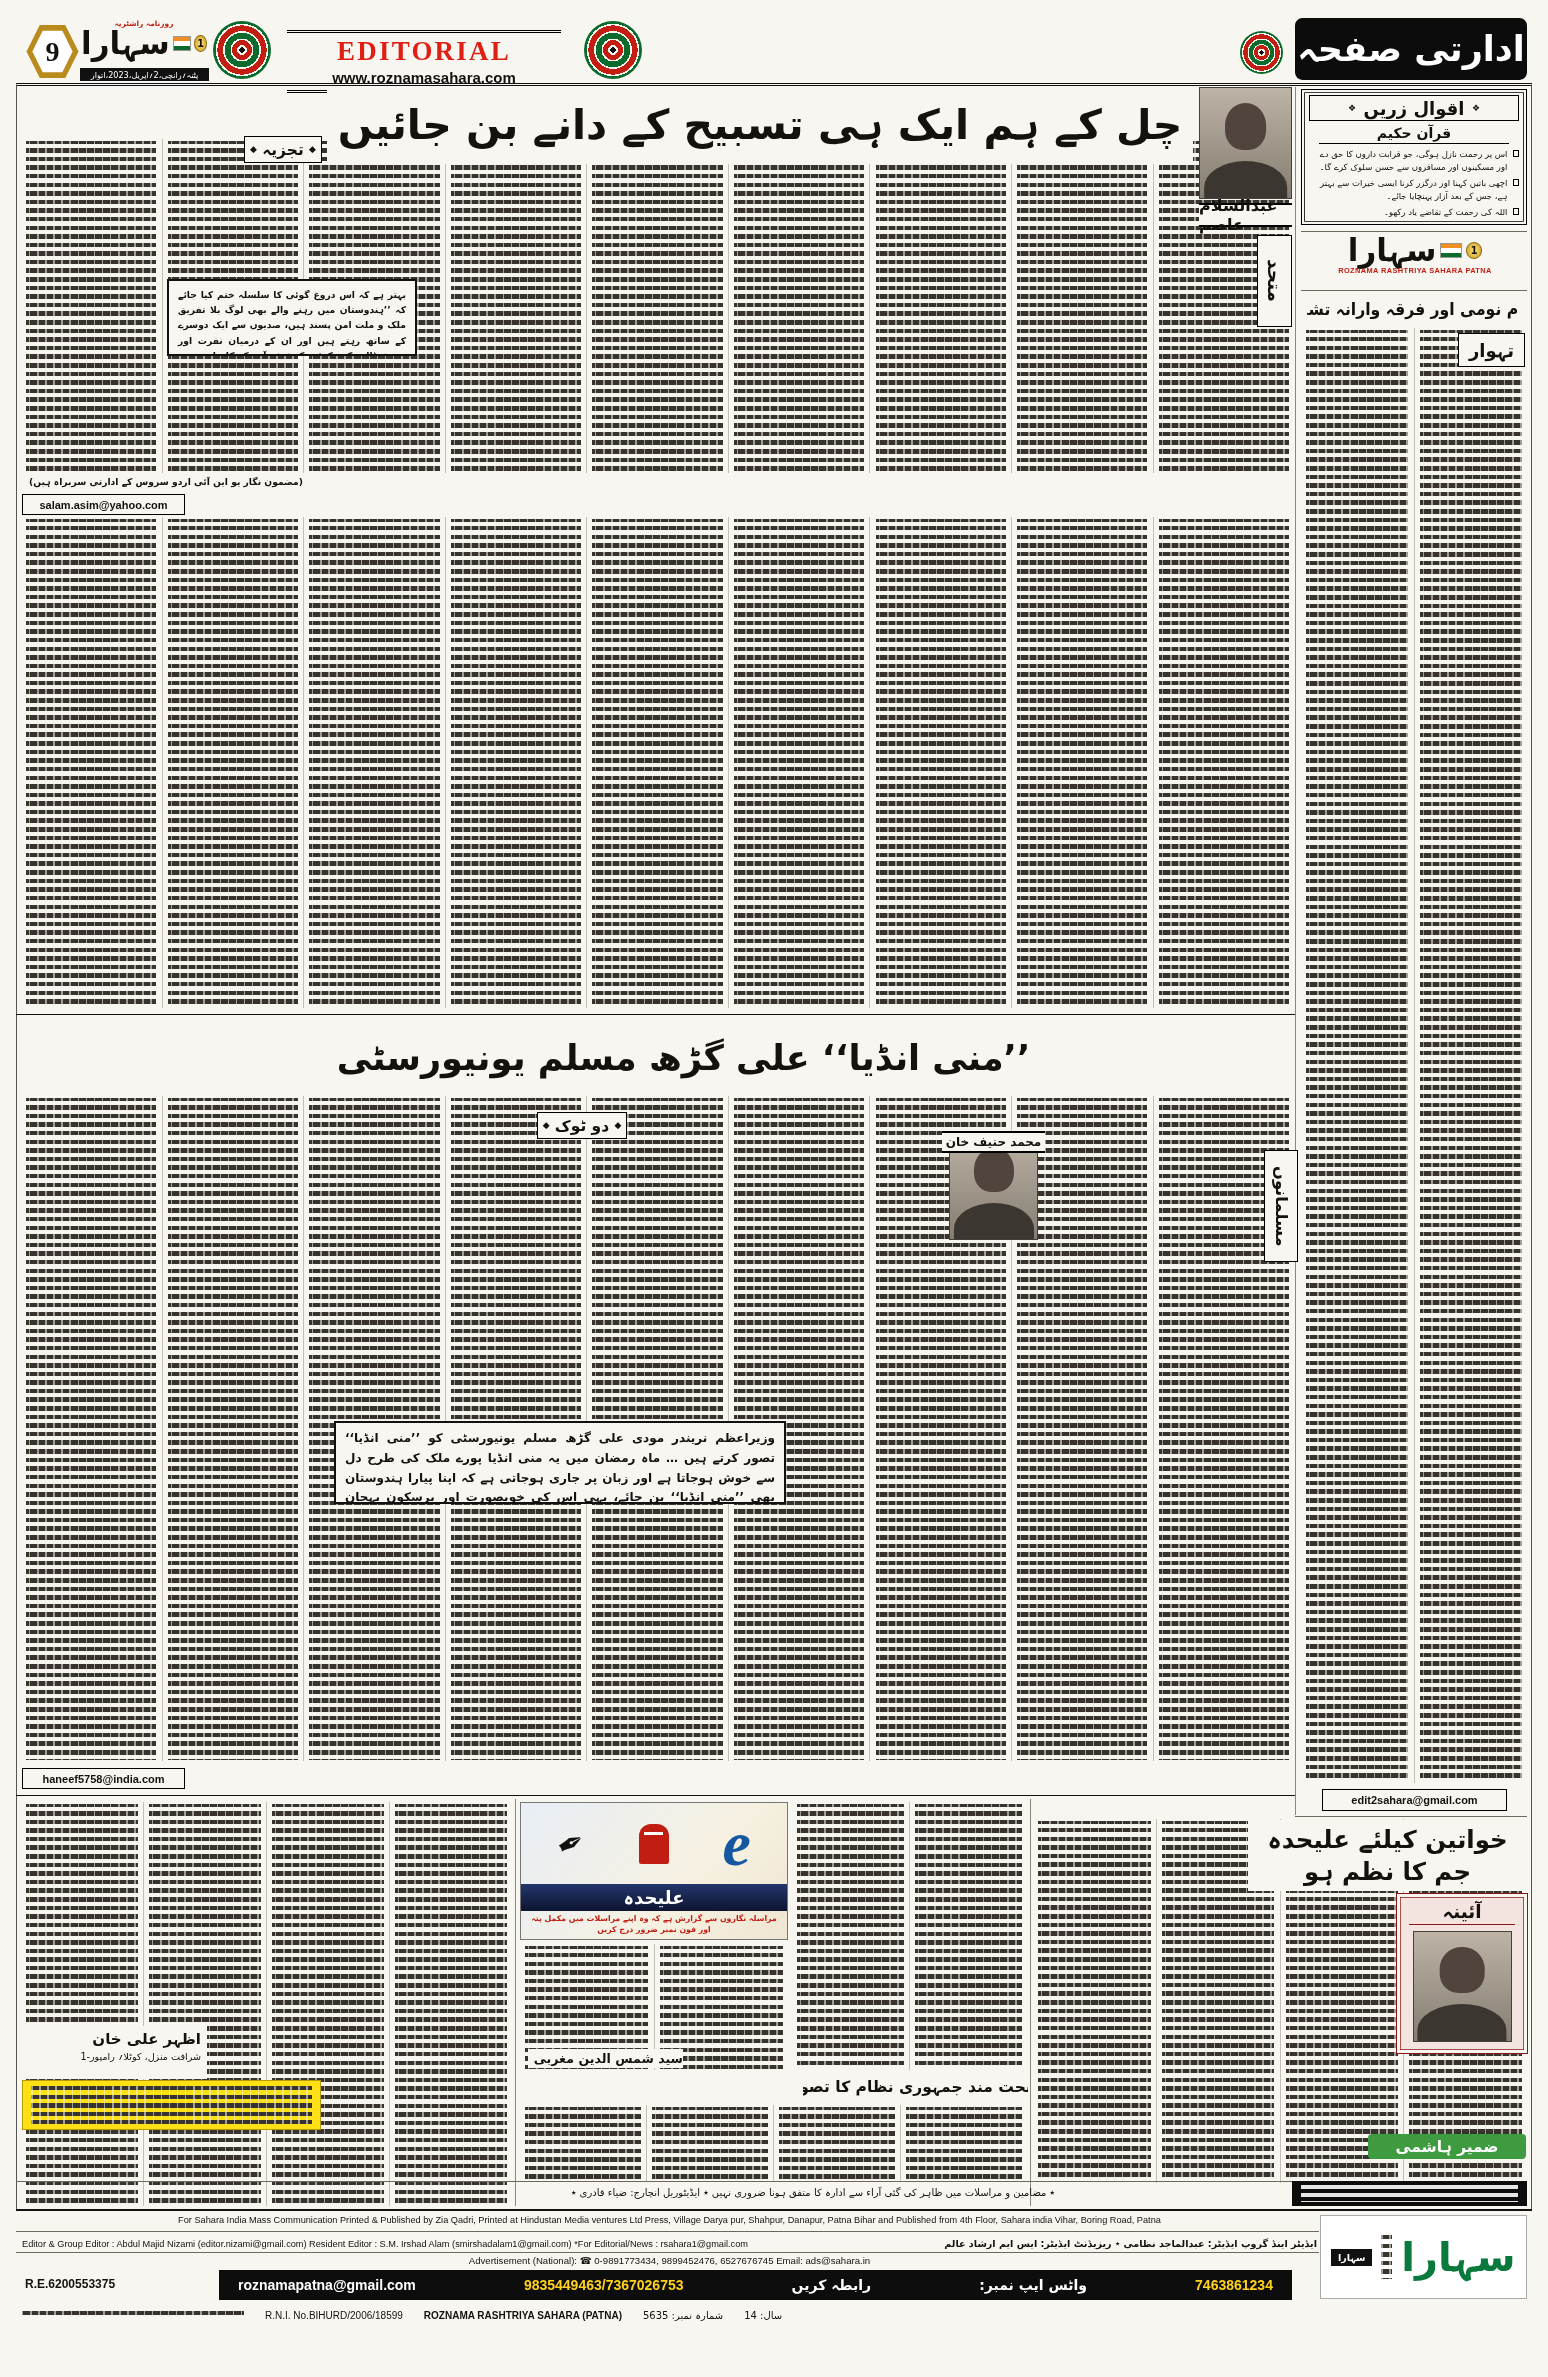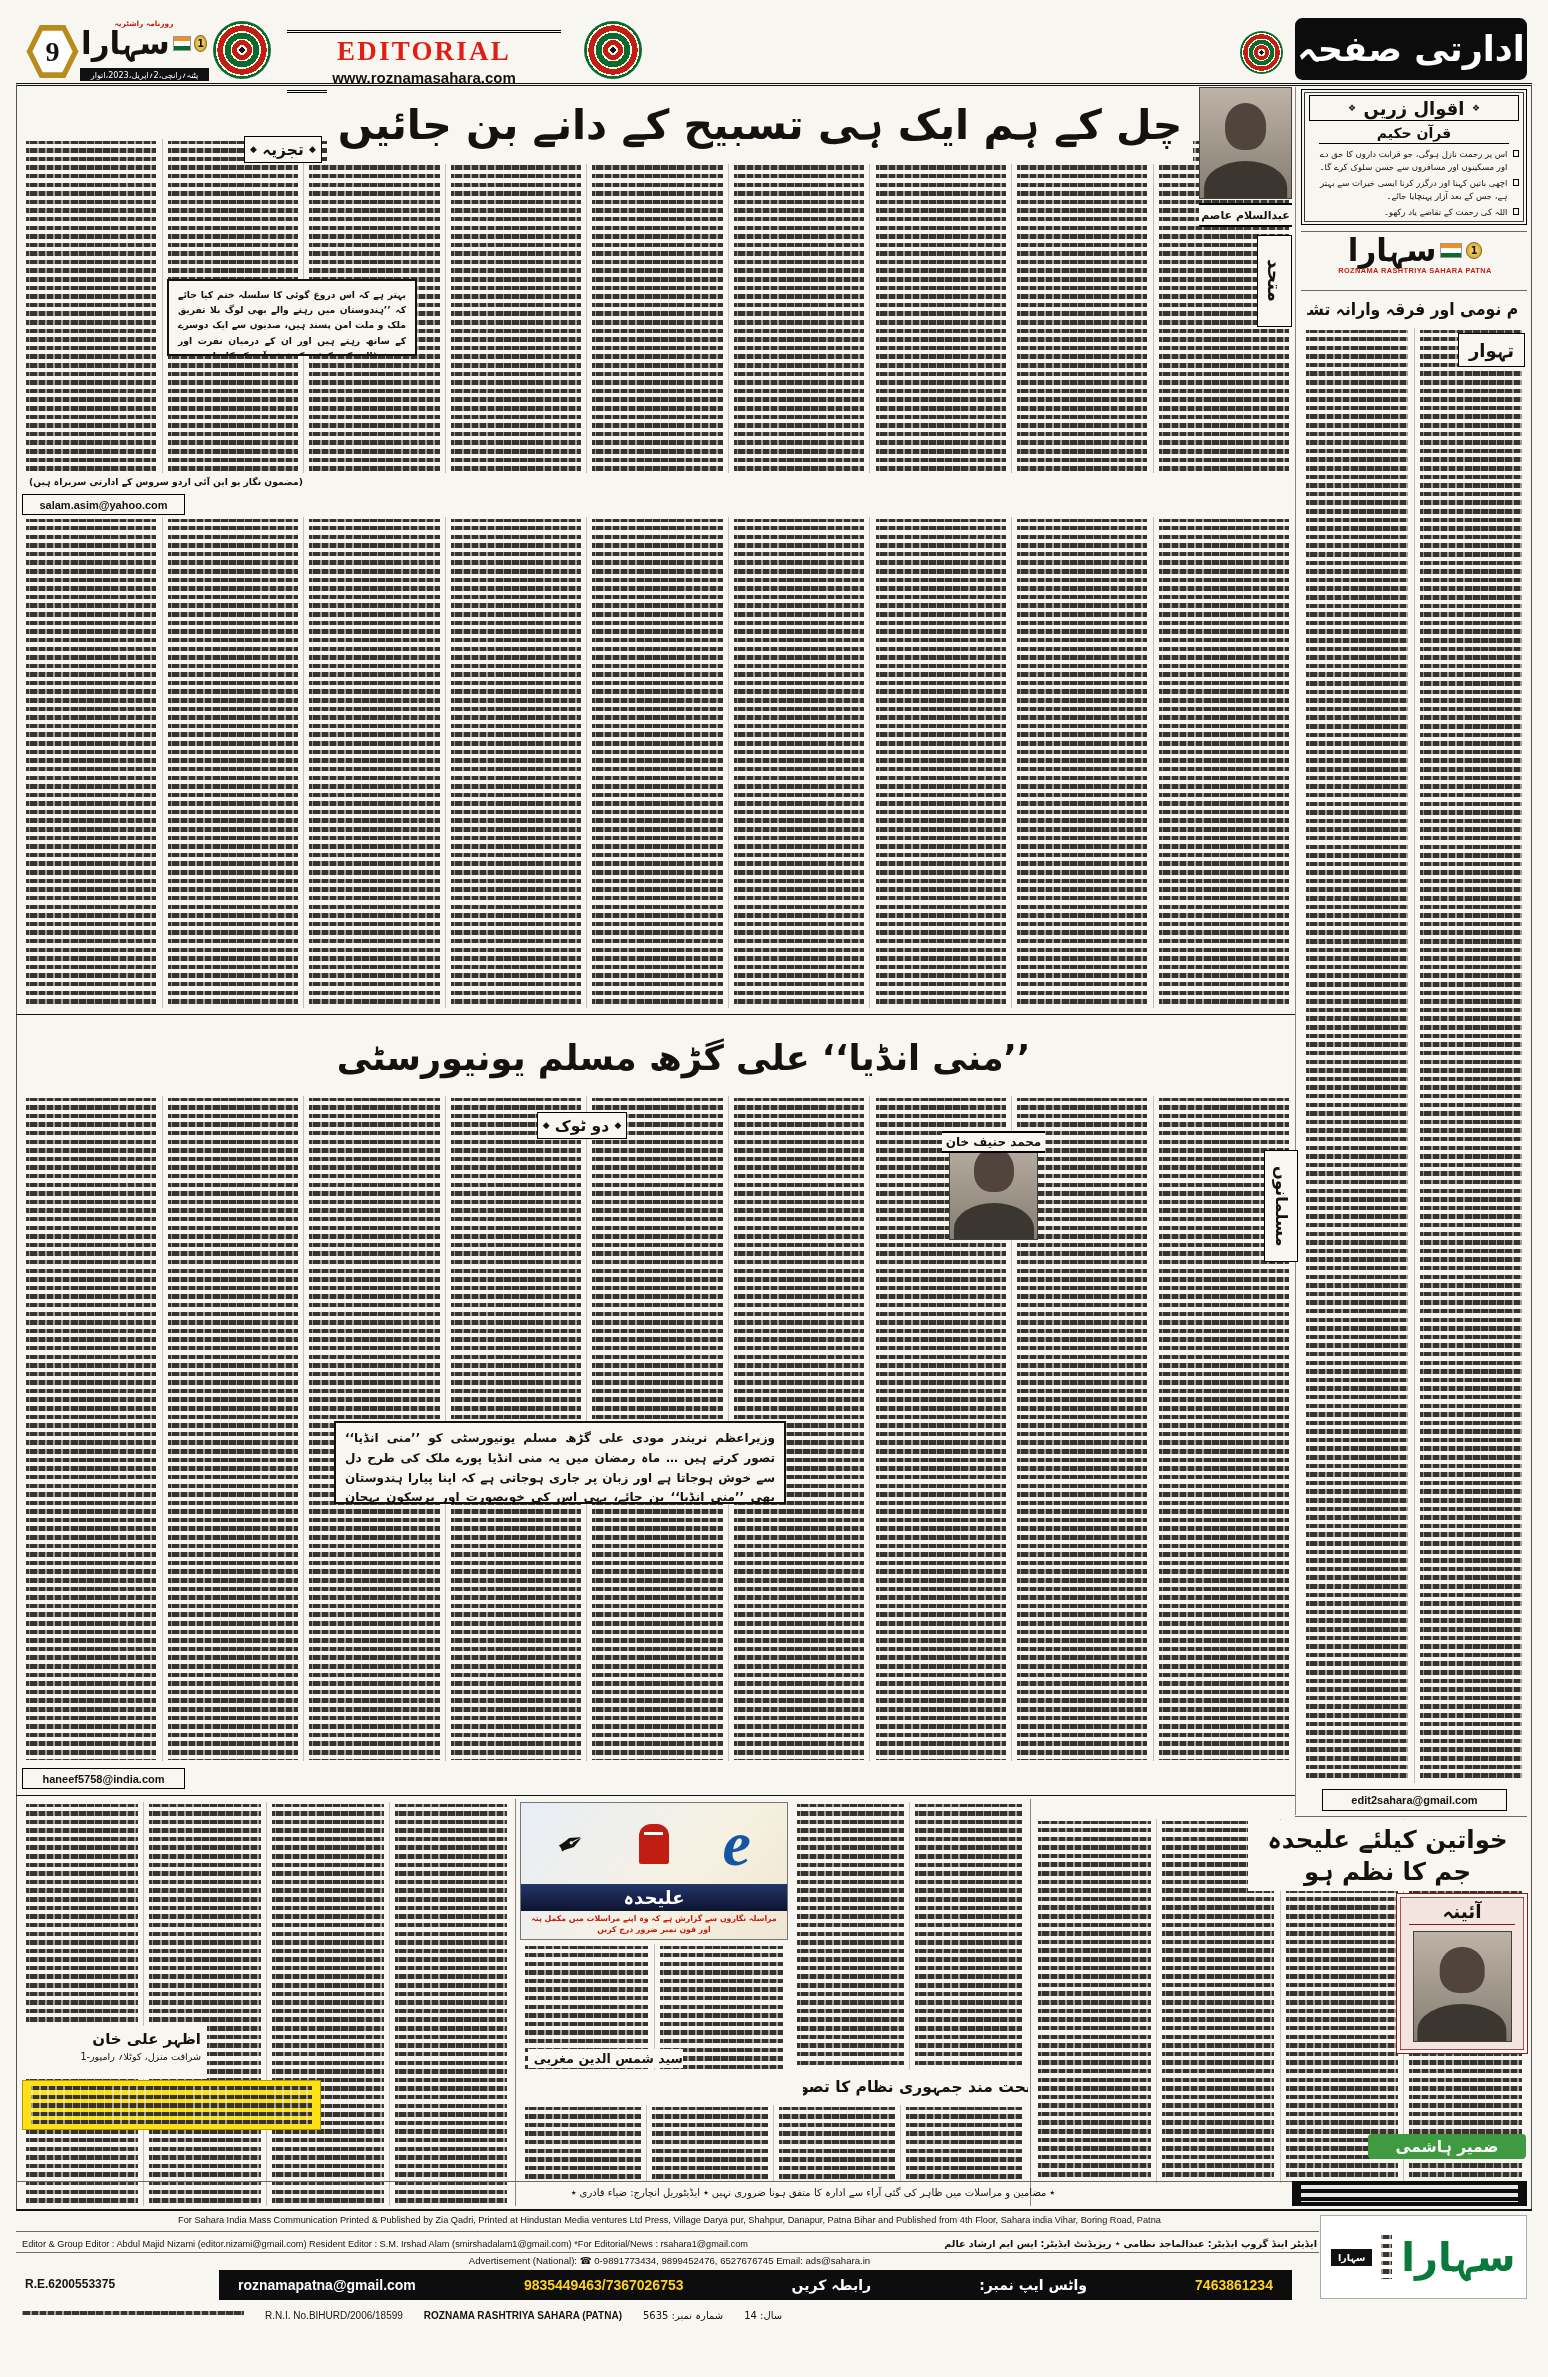--- a/index.html
+++ b/index.html
@@ -180,21 +180,21 @@
     <div class="col sim"></div>
     <div class="col sim"></div>
     <div class="col sim"></div>
     <div class="col sim"></div>
     <div class="col sim"></div>
   </div>
 
   <div class="abs hbox urdu rtl nowrap" style="left:327px;top:86px;width:866px;height:78px;font-size:41px">چل کے ہم ایک ہی تسبیح کے دانے بن جائیں</div>
 
   <div class="abs photo" style="left:1199px;top:87px;width:93px;height:112px"></div>
-  <div class="abs byline urdu" style="left:1199px;top:203px;width:93px;height:24px;font-size:11px">عبدالسلام عاصم</div>
+  <div class="abs byline urdu" style="left:1199px;top:203px;width:93px;height:24px;font-size:16px">عبدالسلام عاصم</div>
   <div class="abs vlabel urdu" style="left:1257px;top:235px;width:35px;height:92px">متحد</div>
 
   <div class="abs boxlabel urdu" style="left:244px;top:136px;width:78px;height:27px">
     <span class="orn">◆</span>
     <span>تجزیہ</span>
     <span class="orn">◆</span>
   </div>
 
   <div class="abs pullquote urdu rtl" style="left:167px;top:279px;width:250px;height:77px;font-size:9.2px">بہتر ہے کہ اس دروغ گوئی کا سلسلہ ختم کیا جائے کہ ’’ہندوستان میں رہنے والے بھی لوگ بلا تفریق ملک و ملت امن پسند ہیں، صدیوں سے ایک دوسرے کے ساتھ رہتے ہیں اور ان کے درمیان نفرت اور پھوٹ ڈالنے کی کوئی کوشش آج تک کامیاب نہیں ہوسکی‘‘!!!</div>
 

